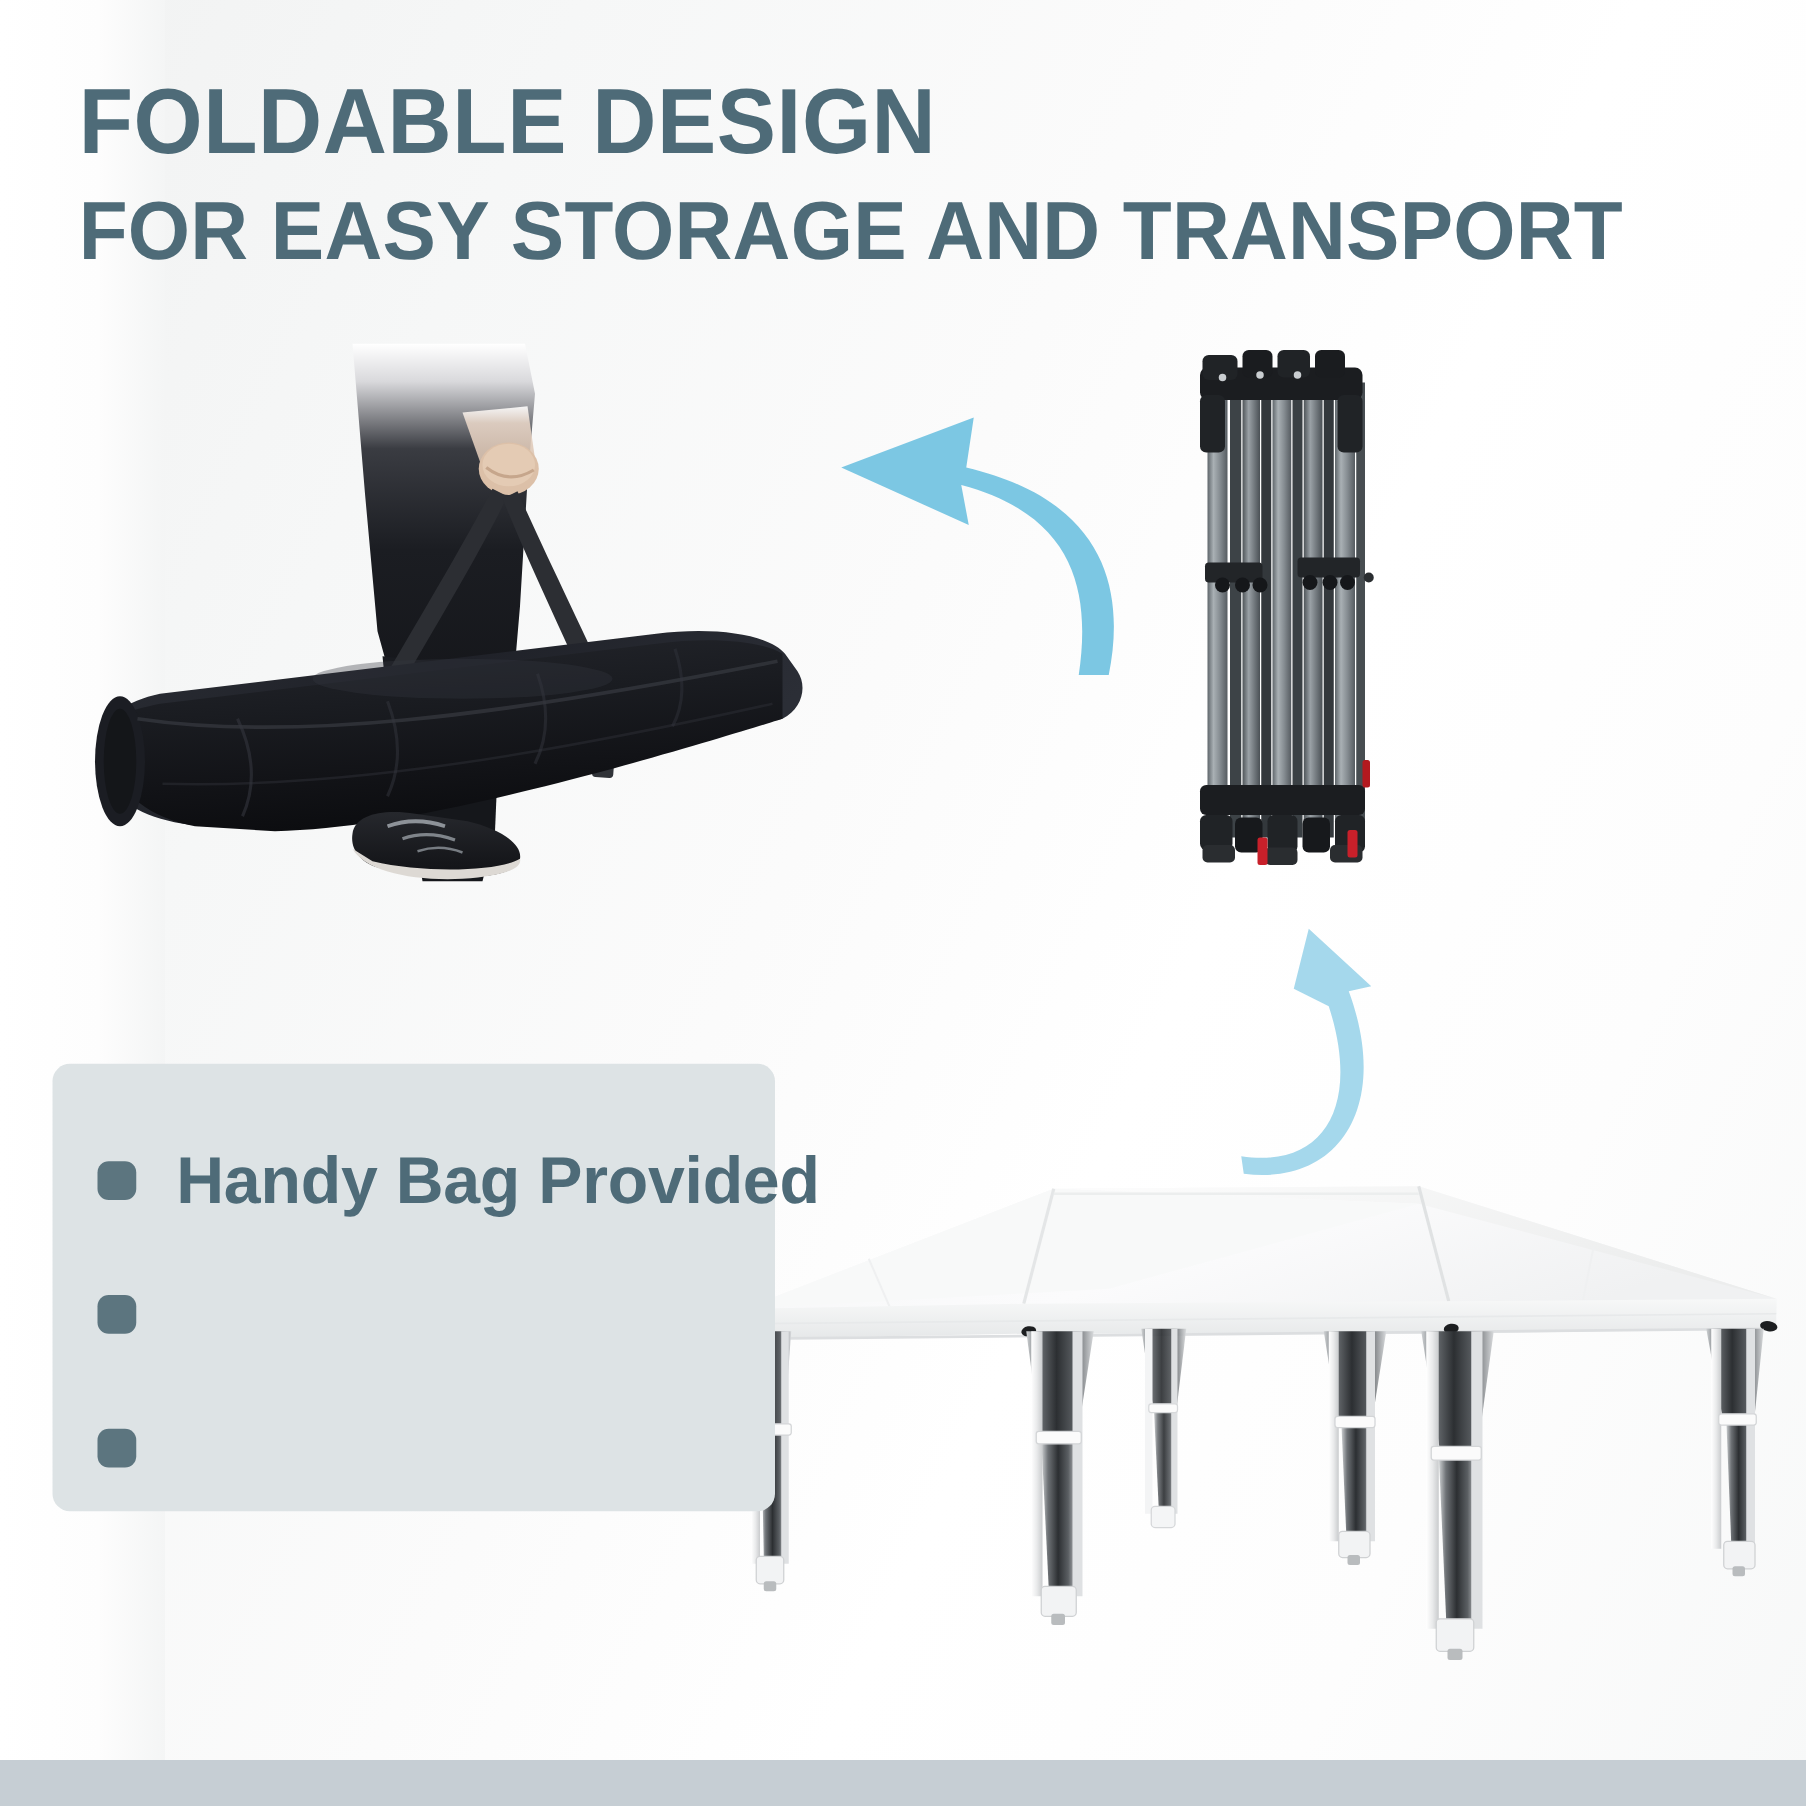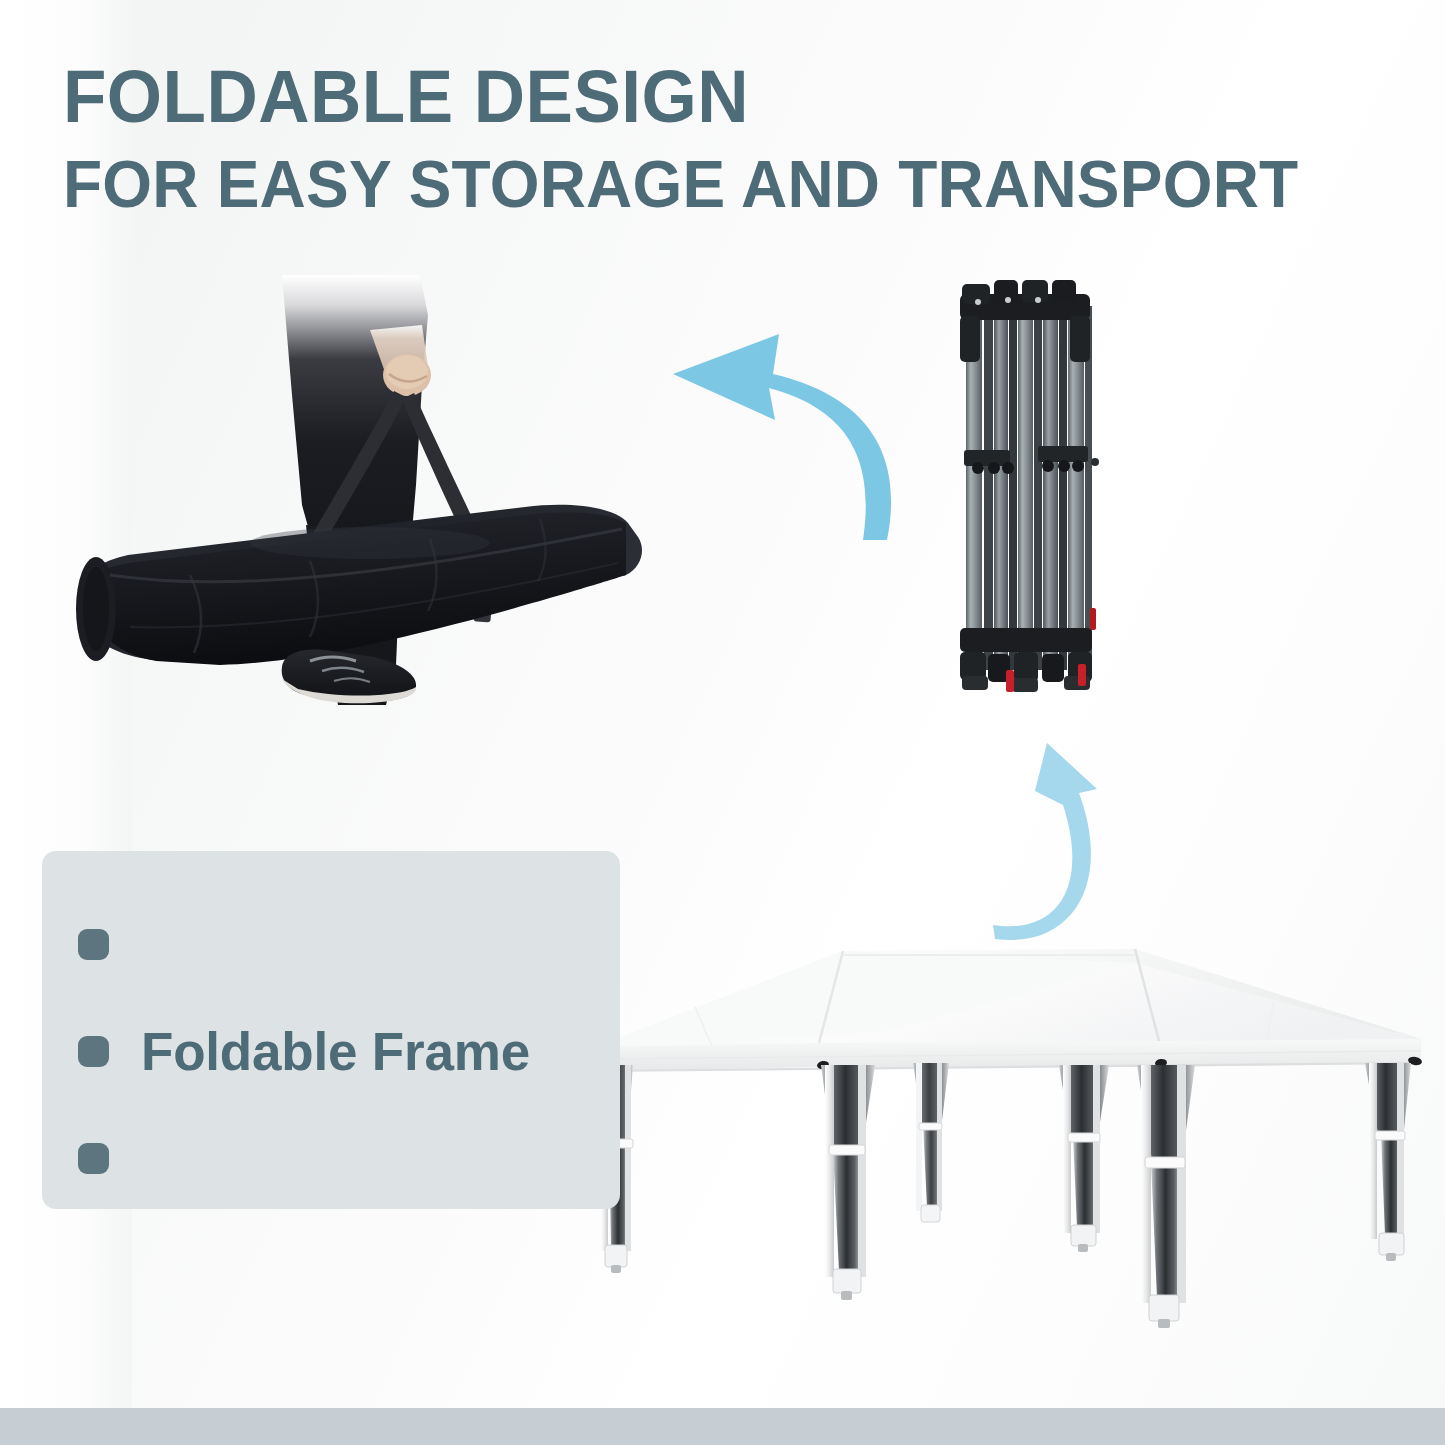--- a/index.html
+++ b/index.html
@@ -365,25 +365,25 @@
           <rect x="346" y="290" width="19" height="17" rx="3" fill="#f4f5f6" stroke="#d5d7d9" stroke-width="1"></rect>
         </g>
       </g>
     </svg>
   </div>
 
   <div class="feature-panel"></div>
   <div class="feature-list">
     <div class="feature-item">
       <span class="bullet"></span>
-    </div>
-    <div class="feature-item">
-      <span class="bullet"></span>
-      <span class="feature-text">Foldable Frame</span>
+      <span class="feature-text">Handy Bag Provided</span>
     </div>
     <div class="feature-item">
       <span class="bullet"></span>
     </div>
+    <div class="feature-item">
+      <span class="bullet"></span>
+    </div>
   </div>
 
   <div class="bottom-bar"></div>
 
 </div>
 
 </body></html>

